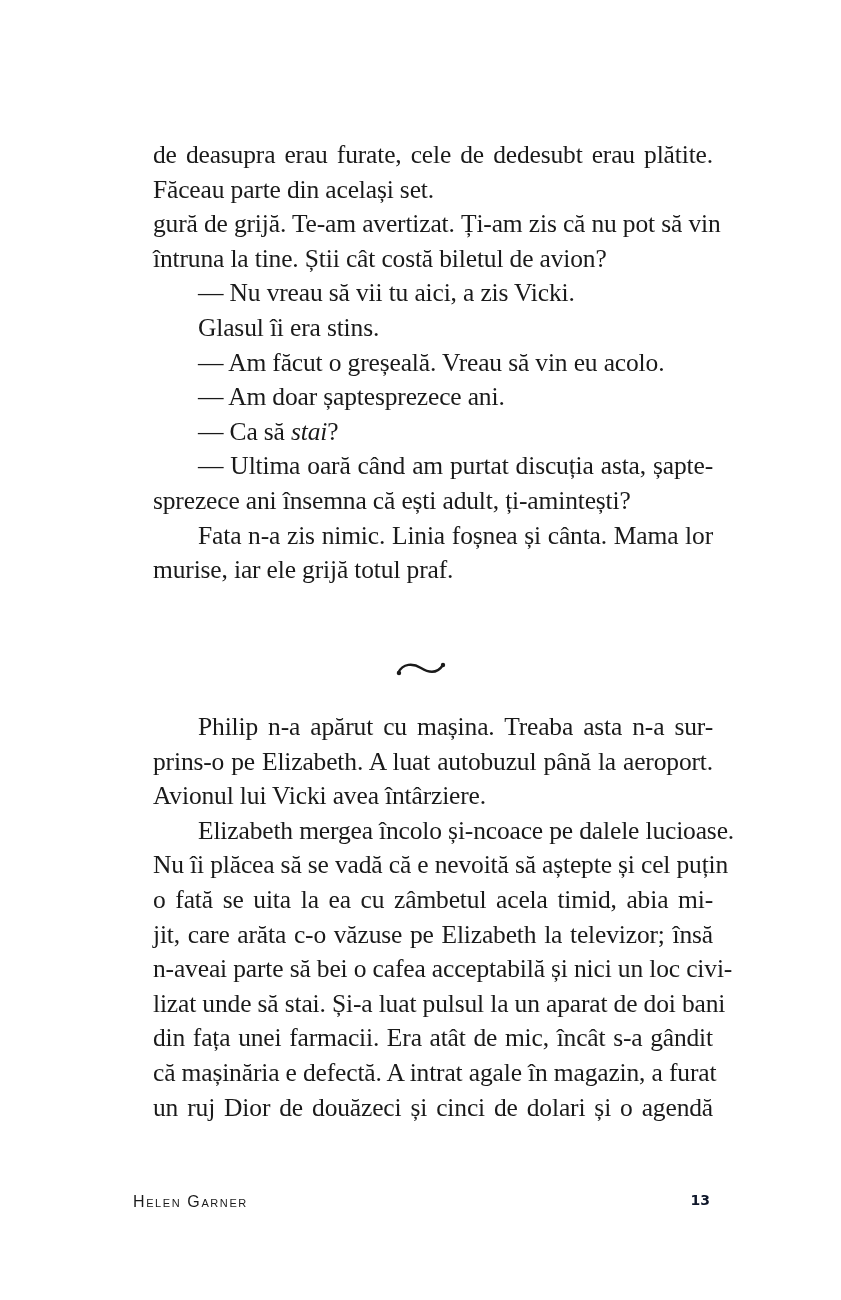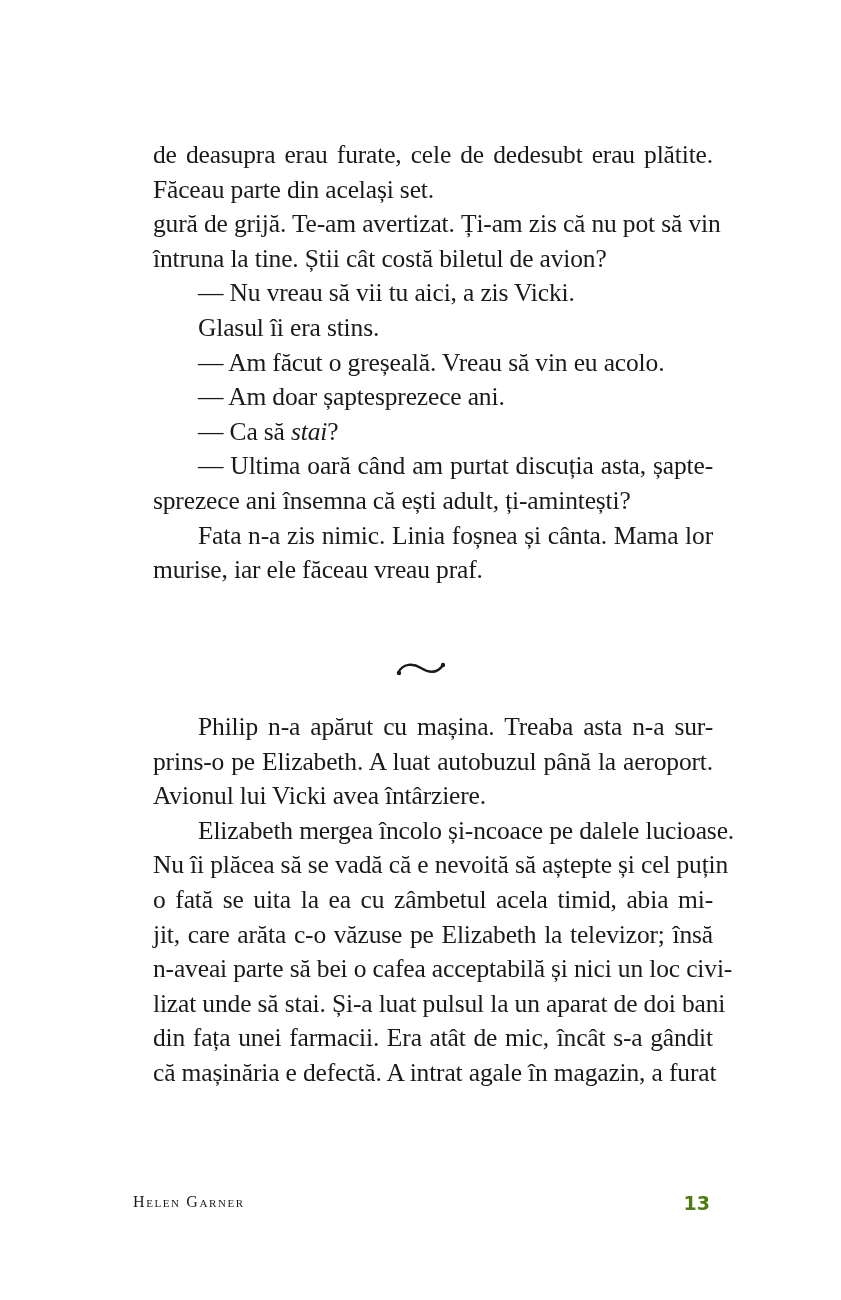--- a/index.html
+++ b/index.html
@@ -49,69 +49,70 @@
     .section2 {
       position: absolute;
       left: 133px;
       top: 710px;
       width: 580px;
     }
     .footer-author {
       position: absolute;
       left: 133px;
       top: 1193px;
-      font-family: Liberation Serif, serif;
+      font-family: Liberation Sans, sans-serif;
       font-size: 16px;
       letter-spacing: 1.6px;
       font-variant: small-caps;
       color: #1a1a1a;
     }
     .footer-page {
       position: absolute;
       right: 131px;
       top: 1192px;
       font-family: "DejaVu Sans", "Liberation Sans", sans-serif;
       font-weight: bold;
-      font-size: 19px;
-      color: #4d7c0f;
+      font-size: 14px;
+      color: #0f172a;
     }
   </style>
 </head>
 <body>
 
 <div class="page">
   <span class="line">de deasupra erau furate, cele de dedesubt erau plătite.</span>
   <span class="line last">Făceau parte din același set.</span>
   <span class="line">gură de grijă. Te-am avertizat. Ți-am zis că nu pot să vin</span>
   <span class="line last">întruna la tine. Știi cât costă biletul de avion?</span>
   <span class="line indent last">— Nu vreau să vii tu aici, a zis Vicki.</span>
   <span class="line indent last">Glasul îi era stins.</span>
   <span class="line indent last">— Am făcut o greșeală. Vreau să vin eu acolo.</span>
   <span class="line indent last">— Am doar șaptesprezece ani.</span>
   <span class="line indent last"><span>— Ca să </span><em>stai</em><span>?</span></span>
   <span class="line indent">— Ultima oară când am purtat discuția asta, șapte-</span>
   <span class="line last">sprezece ani însemna că ești adult, ți-amintești?</span>
   <span class="line indent">Fata n-a zis nimic. Linia foșnea și cânta. Mama lor</span>
-  <span class="line last">murise, iar ele făceau vreau praf.</span>
+  <span class="line last">murise, iar ele grijă totul praf.</span>
 </div>
 
 <svg class="ornament" viewBox="0 0 52 22">
   <path d="M3 15 C 8 5, 18 5, 26 10 C 34 15, 42 16, 48 7" fill="none" stroke="#1a1a1a" stroke-width="2.4" stroke-linecap="round"></path>
   <circle cx="4" cy="15" r="2.2" fill="#1a1a1a"></circle>
   <circle cx="48" cy="7" r="2.2" fill="#1a1a1a"></circle>
 </svg>
 
 <div class="section2">
   <span class="line indent">Philip n-a apărut cu mașina. Treaba asta n-a sur-</span>
   <span class="line">prins-o pe Elizabeth. A luat autobuzul până la aeroport.</span>
   <span class="line last">Avionul lui Vicki avea întârziere.</span>
   <span class="line indent">Elizabeth mergea încolo și-ncoace pe dalele lucioase.</span>
   <span class="line">Nu îi plăcea să se vadă că e nevoită să aștepte și cel puțin</span>
   <span class="line">o fată se uita la ea cu zâmbetul acela timid, abia mi-</span>
   <span class="line">jit, care arăta c-o văzuse pe Elizabeth la televizor; însă</span>
   <span class="line">n-aveai parte să bei o cafea acceptabilă și nici un loc civi-</span>
   <span class="line">lizat unde să stai. Și-a luat pulsul la un aparat de doi bani</span>
   <span class="line">din fața unei farmacii. Era atât de mic, încât s-a gândit</span>
   <span class="line">că mașinăria e defectă. A intrat agale în magazin, a furat</span>
+  <span class="line">un ruj Dior de douăzeci și cinci de dolari și o agendă</span>
 </div>
 
 <div class="footer-author">Helen Garner</div>
 <div class="footer-page">13</div>
 
 </body></html>

